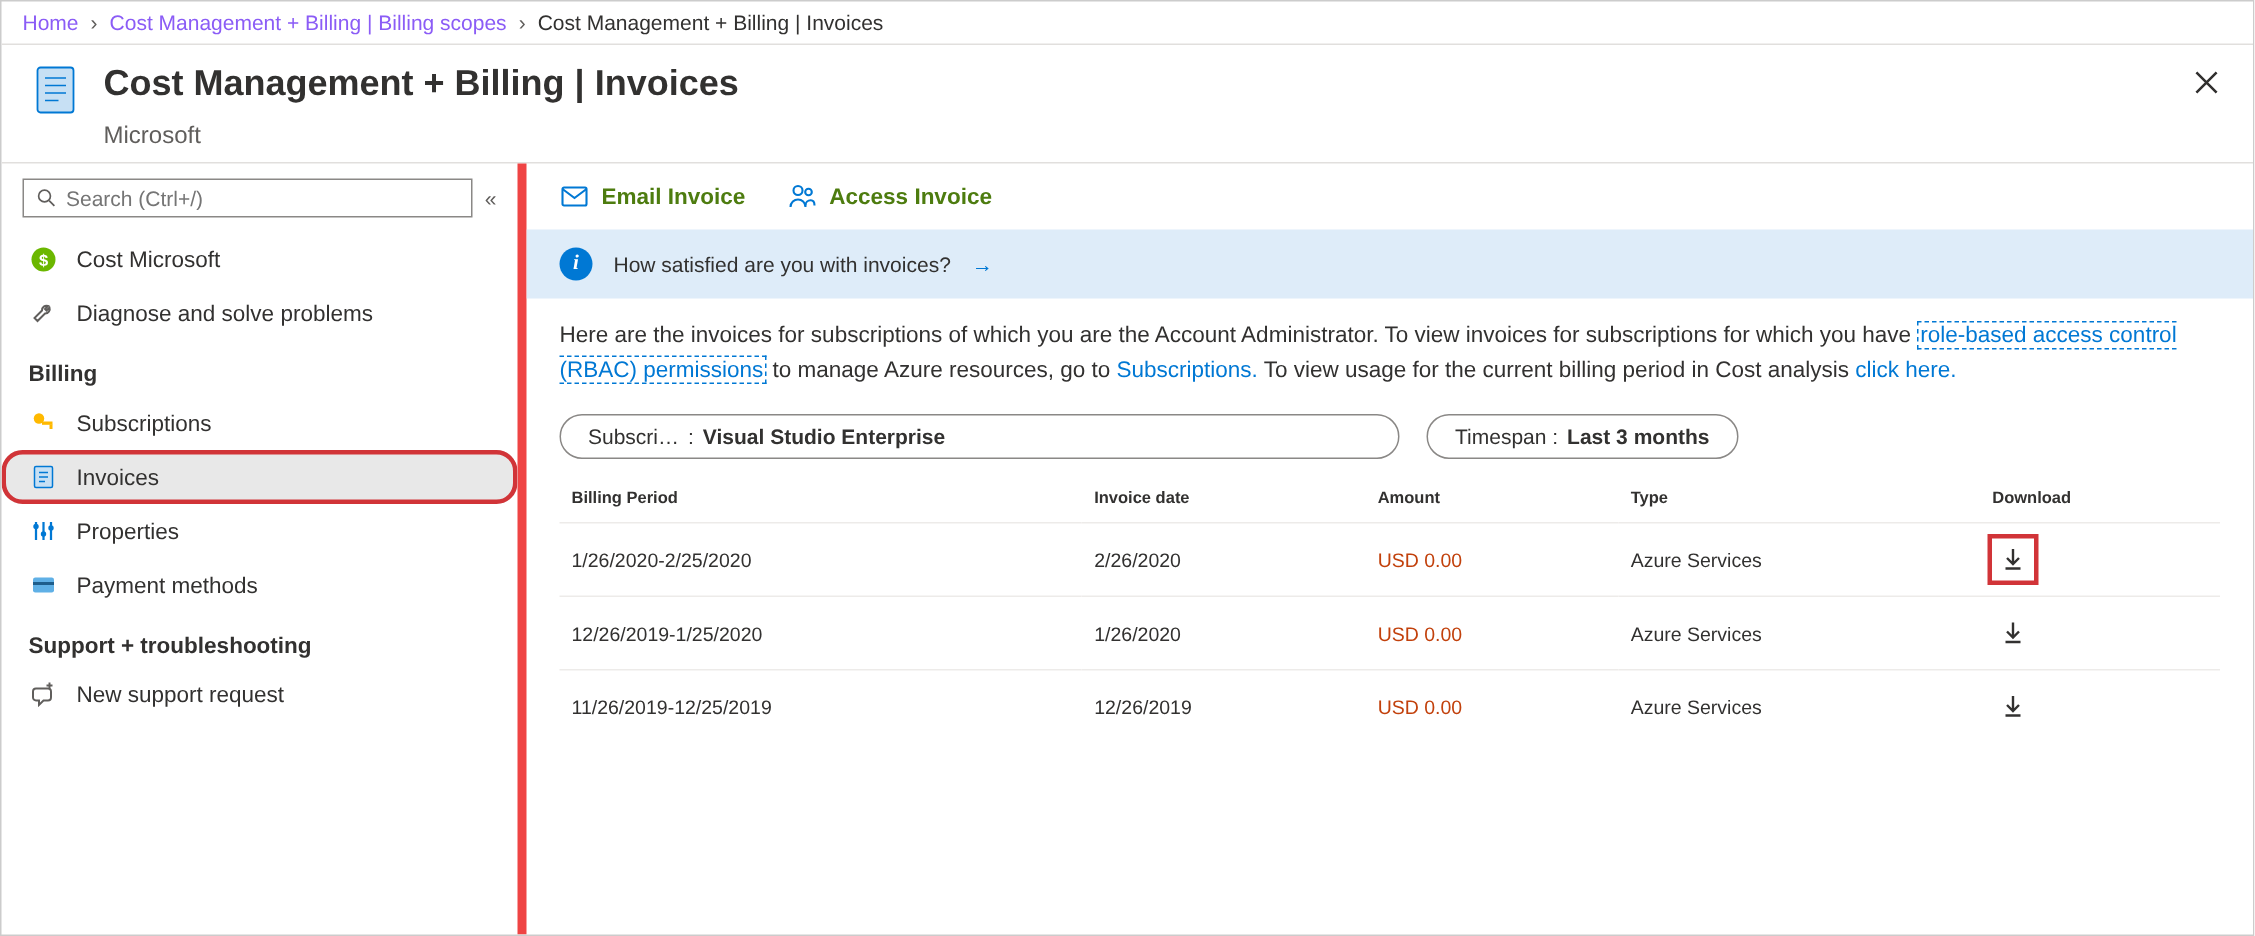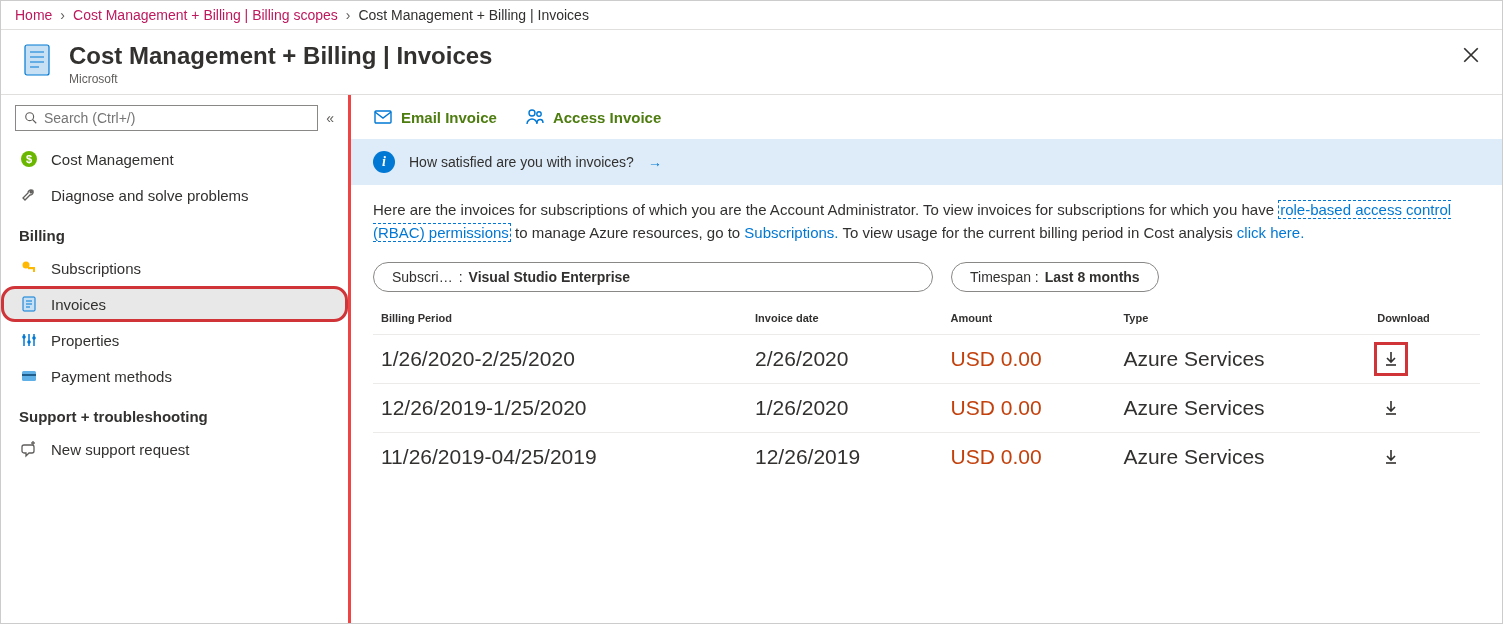--- a/index.html
+++ b/index.html
@@ -1,36 +1,36 @@
 <!DOCTYPE html>
 <html><head>
 <meta charset="utf-8">
 <style>
   * { box-sizing: border-box; margin: 0; padding: 0; }
   body { font-family: "Segoe UI", Arial, sans-serif; font-size: 14px; color: #323130; background: #fff; }
   .frame { width: 1503px; height: 624px; border: 1px solid #ccc; display: flex; flex-direction: column; overflow: hidden; }
 
   
   .breadcrumb { display: flex; align-items: center; gap: 8px; padding: 6px 14px; font-size: 14px; border-bottom: 1px solid #e1dfdd; }
-  .breadcrumb a { color: #be185d; text-decoration: none; cursor: pointer; }
+  .breadcrumb a { color: #8b5cf6; text-decoration: none; cursor: pointer; }
   .breadcrumb .sep { color: #605e5c; }
   .breadcrumb .current { color: #323130; }
 
   
   .header { display: flex; align-items: flex-start; padding: 12px 18px 8px 18px; border-bottom: 1px solid #e1dfdd; }
   .header-icon { width: 36px; height: 36px; margin-right: 14px; flex-shrink: 0; }
   .header-title { font-size: 24px; font-weight: 600; color: #323130; }
-  .header-sub { font-size: 12px; color: #605e5c; margin-top: 2px; }
+  .header-sub { font-size: 16px; color: #605e5c; margin-top: 12px; }
   .header-close { margin-left: auto; cursor: pointer; padding: 4px; }
 
   
   .body { display: flex; flex: 1; min-height: 0; }
 
   
-  .sidebar { width: 350px; border-right: 3px solid #ef4444; padding: 10px 0 20px 0; overflow-y: auto; }
+  .sidebar { width: 350px; border-right: 6px solid #ef4444; padding: 10px 0 20px 0; overflow-y: auto; }
   .search-row { display: flex; align-items: center; padding: 0 14px 10px 14px; gap: 8px; }
   .search-box { flex: 1; display: flex; align-items: center; border: 1px solid #8a8886; padding: 4px 8px; gap: 6px; }
   .search-box input { border: none; outline: none; flex: 1; font-size: 14px; color: #605e5c; background: transparent; }
   .collapse-btn { cursor: pointer; color: #605e5c; font-size: 14px; }
   .nav-item { display: flex; align-items: center; padding: 8px 18px; gap: 12px; cursor: pointer; font-size: 15px; }
   .nav-item.selected { background: #e8e8e8; border-radius: 14px; }
   .nav-item .icon-slot { width: 20px; height: 20px; display: flex; align-items: center; justify-content: center; flex-shrink: 0; }
   .nav-section { padding: 14px 18px 6px 18px; font-weight: 600; font-size: 15px; }
   .highlight-red { outline: 3px solid #d13438; outline-offset: -3px; }
 
@@ -48,21 +48,21 @@
   .desc .link { color: #0078d4; cursor: pointer; }
   .desc .dotted { border: 1px dashed #0078d4; padding: 0 1px; }
 
   .filters { display: flex; gap: 18px; padding: 0 22px 8px 22px; }
   .pill { border: 1px solid #8a8886; border-radius: 18px; padding: 6px 18px; font-size: 14px; cursor: pointer; display: flex; gap: 6px; }
   .pill .pill-value { font-weight: 600; }
 
   .table-wrap { padding: 0 22px; flex: 1; overflow: auto; }
   table { width: 100%; border-collapse: collapse; }
   th { text-align: left; font-weight: 600; font-size: 11px; padding: 12px 8px 10px 8px; }
-  td { padding: 10px 8px; font-size: 21px; border-top: 1px solid #edebe9; }
+  td { padding: 10px 8px; font-size: 13px; border-top: 1px solid #edebe9; }
   td.link-cell { color: #c2410c; cursor: pointer; }
   .dl-icon { cursor: pointer; display: inline-flex; align-items: center; justify-content: center; width: 28px; height: 28px; }
   .dl-highlight { outline: 3px solid #d13438; padding: 2px; }
 
   svg { display: block; }
 </style>
 </head>
 <body>
 
 <div class="frame">
@@ -112,21 +112,21 @@
         <span class="collapse-btn">«</span>
       </div>
 
       <div class="nav-item">
         <span class="icon-slot">
           <svg width="18" height="18" viewBox="0 0 18 18">
               <circle cx="9" cy="9" r="8" fill="#6bb700"></circle>
               <text x="9" y="13" text-anchor="middle" font-size="11" fill="#fff" font-weight="bold">$</text>
             </svg>
         </span>
-        <span>Cost Management</span>
+        <span>Cost Microsoft</span>
       </div>
       <div class="nav-item">
         <span class="icon-slot">
           <svg width="18" height="18" viewBox="0 0 18 18">
               <path d="M12 4a3 3 0 0 0-4 3l-5 5 2 2 5-5a3 3 0 0 0 3-4l-2 2-1-1 2-2z" fill="none" stroke="#605e5c" stroke-width="1.3"></path>
             </svg>
         </span>
         <span>Diagnose and solve problems</span>
       </div>
 
@@ -225,21 +225,21 @@
       </div>
 
       <div class="filters">
         <div class="pill" style="min-width:560px;">
           <span>Subscri…</span>
             <span> : </span>
             <span class="pill-value">Visual Studio Enterprise</span>
         </div>
         <div class="pill">
           <span>Timespan : </span>
-            <span class="pill-value">Last 8 months</span>
+            <span class="pill-value">Last 3 months</span>
         </div>
       </div>
 
       <div class="table-wrap">
         <table>
           <thead>
             <tr>
               <th>Billing Period</th>
               <th>Invoice date</th>
               <th>Amount</th>
@@ -266,21 +266,21 @@
                 <td class="link-cell">USD 0.00</td>
                 <td>Azure Services</td>
                 <td><span class="dl-icon">
                     <svg width="18" height="18" viewBox="0 0 18 18">
                       <path d="M9 2v9M5 8l4 4 4-4" fill="none" stroke="#323130" stroke-width="1.6"></path>
                       <line x1="4" y1="15" x2="14" y2="15" stroke="#323130" stroke-width="1.6"></line>
                     </svg>
                   </span></td>
               </tr>
               <tr>
-                <td>11/26/2019-04/25/2019</td>
+                <td>11/26/2019-12/25/2019</td>
                 <td>12/26/2019</td>
                 <td class="link-cell">USD 0.00</td>
                 <td>Azure Services</td>
                 <td><span class="dl-icon">
                     <svg width="18" height="18" viewBox="0 0 18 18">
                       <path d="M9 2v9M5 8l4 4 4-4" fill="none" stroke="#323130" stroke-width="1.6"></path>
                       <line x1="4" y1="15" x2="14" y2="15" stroke="#323130" stroke-width="1.6"></line>
                     </svg>
                   </span></td>
               </tr>

